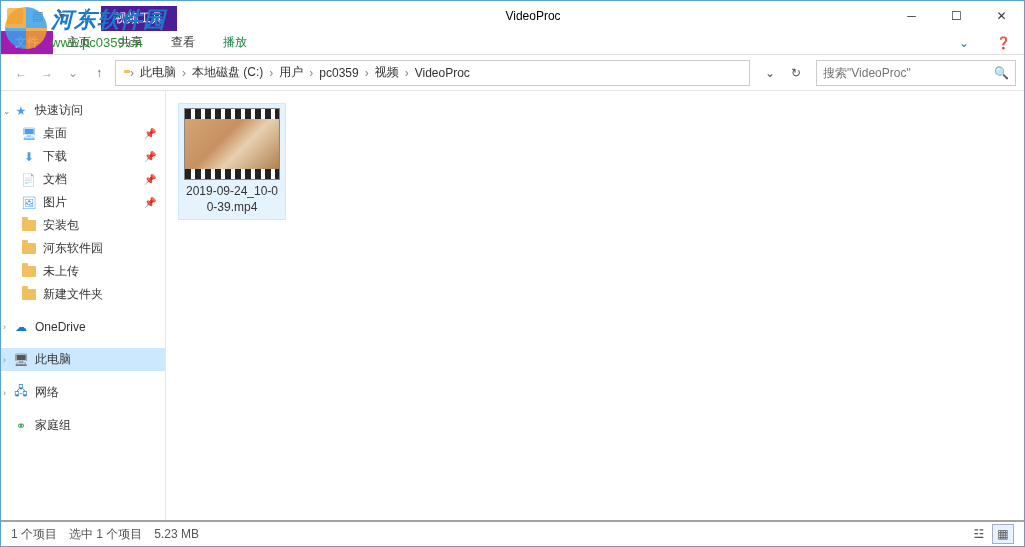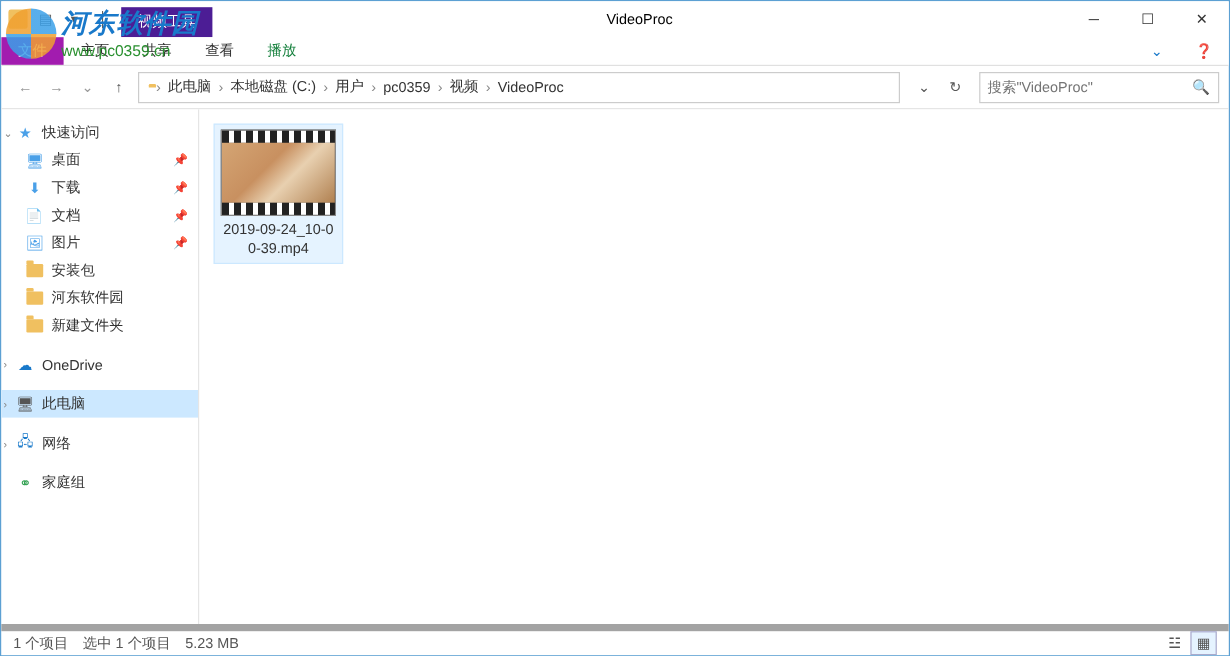--- a/index.html
+++ b/index.html
@@ -50,21 +50,21 @@
     
     .main-panel { flex: 1; padding: 12px; display: flex; flex-wrap: wrap; align-content: flex-start; gap: 8px; }
     .file-item { width: 108px; display: flex; flex-direction: column; align-items: center; padding: 4px; border: 1px solid #cce8ff; background: #e5f3ff; }
     .file-thumb { width: 96px; height: 72px; background: #333; position: relative; border: 1px solid #888; }
     .film-strip { position: absolute; width: 100%; height: 10px; background: repeating-linear-gradient(90deg, #222 0, #222 6px, #fff 6px, #fff 10px); }
     .film-top { top: 0; }
     .film-bot { bottom: 0; }
     .thumb-img { position: absolute; top: 10px; left: 0; right: 0; bottom: 10px; background: linear-gradient(135deg, #d4a574 0%, #c89060 40%, #e8d0b0 60%, #b08050 100%); }
     .file-label { text-align: center; margin-top: 4px; color: #333; line-height: 1.3; word-break: break-all; }
     
-    .statusbar { height: 26px; border-top: 6px solid #a3a3a3; display: flex; align-items: center; padding: 0 10px; gap: 12px; color: #555; }
+    .statusbar { height: 26px; border-top: 2px solid #a3a3a3; display: flex; align-items: center; padding: 0 10px; gap: 12px; color: #555; }
     .status-right { margin-left: auto; display: flex; gap: 2px; }
     .view-btn { width: 22px; height: 20px; border: 1px solid transparent; display: flex; align-items: center; justify-content: center; }
     .view-btn.active { border-color: #aac; background: #e5f3ff; }
     
     .watermark { position: absolute; top: 4px; left: 4px; display: flex; align-items: center; gap: 4px; pointer-events: none; z-index: 100; }
     .wm-logo { width: 42px; height: 42px; border-radius: 50%; background: conic-gradient(#3ba0e8 0deg 90deg, #f0a030 90deg 180deg, #3ba0e8 180deg 270deg, #f0a030 270deg 360deg); opacity: 0.85; }
     .wm-text { display: flex; flex-direction: column; }
     .wm-title { font-size: 22px; color: #1979ca; font-weight: bold; font-style: italic; letter-spacing: 1px; }
     .wm-url { font-size: 13px; color: #2a9030; font-weight: normal; }
   </style>
@@ -180,20 +180,26 @@
       <div class="side-item">
         <span class="side-icon">
             <span class="folder-ico"></span>
           </span>
         <span>河东软件园</span>
       </div>
       <div class="side-item">
         <span class="side-icon">
             <span class="folder-ico"></span>
           </span>
+        <span>未上传</span>
+      </div>
+      <div class="side-item">
+        <span class="side-icon">
+            <span class="folder-ico"></span>
+          </span>
         <span>新建文件夹</span>
       </div>
     </div>
     <div class="side-group">
       <div class="side-item header">
         <span class="chevron">›</span>
         <span class="side-icon" style="color:#1979ca">☁</span>
         <span>OneDrive</span>
       </div>
     </div>

